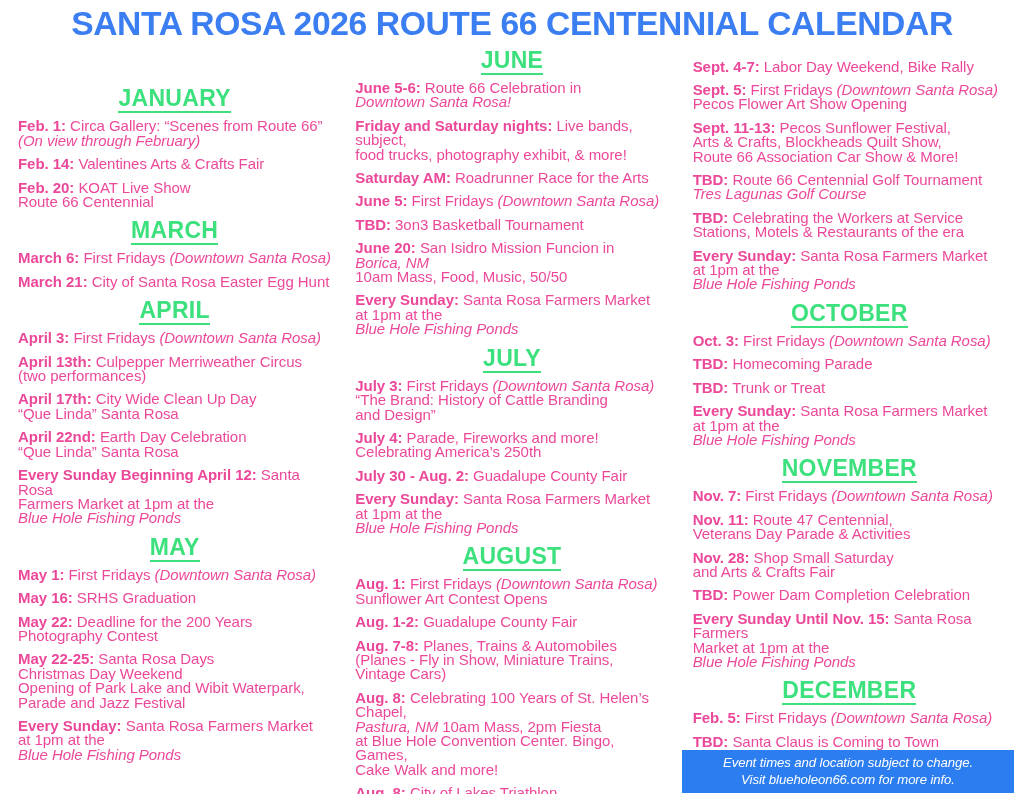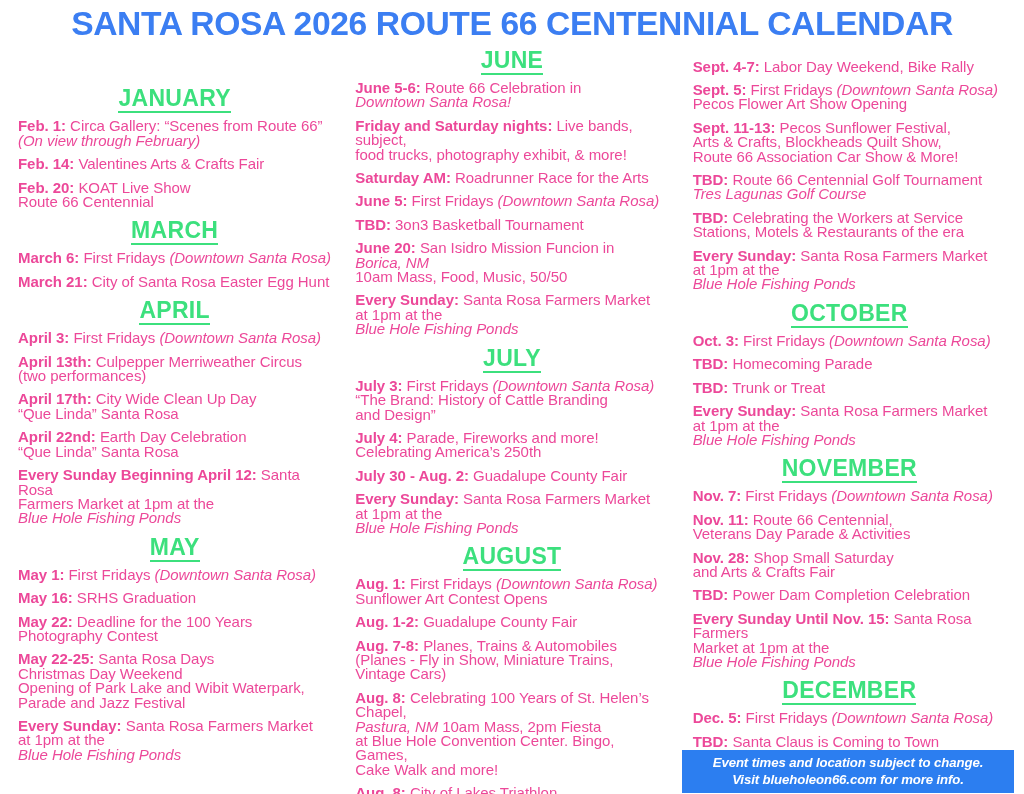--- a/index.html
+++ b/index.html
@@ -87,21 +87,21 @@
   
   .footer-banner {
     position: absolute;
     left: 682px;
     top: 750px;
     width: 332px;
     background: #2c7ef0;
     color: #ffffff;
     text-align: center;
     font-style: italic;
-    font-weight: bold;
+    font-weight: normal;
     font-size: 13.2px;
     line-height: 17px;
     padding: 4px 6px 5px 6px;
     letter-spacing: -0.1px;
   }
   .footer-banner .ln { display: block; }
 </style>
 </head>
 <body>
 
@@ -128,21 +128,21 @@
           <div class="event"><span class="lbl">April 3:</span><span class=""> First Fridays </span><span class="it">(Downtown Santa Rosa)</span></div>
           <div class="event"><span class="lbl">April 13th:</span><span class=""> Culpepper Merriweather Circus</span><span class="ln ">(two performances)</span></div>
           <div class="event"><span class="lbl">April 17th:</span><span class=""> City Wide Clean Up Day</span><span class="ln ">“Que Linda” Santa Rosa</span></div>
           <div class="event"><span class="lbl">April 22nd:</span><span class=""> Earth Day Celebration</span><span class="ln ">“Que Linda” Santa Rosa</span></div>
           <div class="event"><span class="lbl">Every Sunday Beginning April 12:</span><span class=""> Santa Rosa</span><span class="ln ">Farmers Market at 1pm at the</span><span class="ln it">Blue Hole Fishing Ponds</span></div>
         </div>
         <div class="month"><span class="month-label">MAY</span></div>
         <div class="events">
           <div class="event"><span class="lbl">May 1:</span><span class=""> First Fridays </span><span class="it">(Downtown Santa Rosa)</span></div>
           <div class="event"><span class="lbl">May 16:</span><span class=""> SRHS Graduation</span></div>
-          <div class="event"><span class="lbl">May 22:</span><span class=""> Deadline for the 100 Years</span><span class="ln ">Photography Contest</span></div>
+          <div class="event"><span class="lbl">May 22:</span><span class=""> Deadline for the 200 Years</span><span class="ln ">Photography Contest</span></div>
           <div class="event"><span class="lbl">May 22-25:</span><span class=""> Santa Rosa Days</span><span class="ln ">Christmas Day Weekend</span><span class="ln ">Opening of Park Lake and Wibit Waterpark,</span><span class="ln ">Parade and Jazz Festival</span></div>
           <div class="event"><span class="lbl">Every Sunday:</span><span class=""> Santa Rosa Farmers Market</span><span class="ln ">at 1pm at the </span><span class="it">Blue Hole Fishing Ponds</span></div>
         </div>
       </div>
     <div class="column">
         <div class="month first"><span class="month-label">JUNE</span></div>
         <div class="events">
           <div class="event"><span class="lbl">June 5-6:</span><span class=""> Route 66 Celebration in</span><span class="ln it">Downtown Santa Rosa!</span></div>
           <div class="event"><span class="lbl">Friday and Saturday nights:</span><span class=""> Live bands, subject,</span><span class="ln ">food trucks, photography exhibit, &amp; more!</span></div>
           <div class="event"><span class="lbl">Saturday AM:</span><span class=""> Roadrunner Race for the Arts</span></div>
@@ -179,28 +179,28 @@
         <div class="month"><span class="month-label">OCTOBER</span></div>
         <div class="events">
           <div class="event"><span class="lbl">Oct. 3:</span><span class=""> First Fridays </span><span class="it">(Downtown Santa Rosa)</span></div>
           <div class="event"><span class="lbl">TBD:</span><span class=""> Homecoming Parade</span></div>
           <div class="event"><span class="lbl">TBD:</span><span class=""> Trunk or Treat</span></div>
           <div class="event"><span class="lbl">Every Sunday:</span><span class=""> Santa Rosa Farmers Market</span><span class="ln ">at 1pm at the </span><span class="it">Blue Hole Fishing Ponds</span></div>
         </div>
         <div class="month"><span class="month-label">NOVEMBER</span></div>
         <div class="events">
           <div class="event"><span class="lbl">Nov. 7:</span><span class=""> First Fridays </span><span class="it">(Downtown Santa Rosa)</span></div>
-          <div class="event"><span class="lbl">Nov. 11:</span><span class=""> Route 66 Centennial,</span><span class="ln ">Veterans Day Parade &amp; Activities</span></div>
+          <div class="event"><span class="lbl">Nov. 11:</span><span class=""> Route 47 Centennial,</span><span class="ln ">Veterans Day Parade &amp; Activities</span></div>
           <div class="event"><span class="lbl">Nov. 28:</span><span class=""> Shop Small Saturday</span><span class="ln ">and Arts &amp; Crafts Fair</span></div>
           <div class="event"><span class="lbl">TBD:</span><span class=""> Power Dam Completion Celebration</span></div>
           <div class="event"><span class="lbl">Every Sunday Until Nov. 15:</span><span class=""> Santa Rosa Farmers</span><span class="ln ">Market at 1pm at the </span><span class="it">Blue Hole Fishing Ponds</span></div>
         </div>
         <div class="month"><span class="month-label">DECEMBER</span></div>
         <div class="events">
-          <div class="event"><span class="lbl">Dec. 5:</span><span class=""> First Fridays </span><span class="it">(Downtown Santa Rosa)</span></div>
+          <div class="event"><span class="lbl">Feb. 5:</span><span class=""> First Fridays </span><span class="it">(Downtown Santa Rosa)</span></div>
           <div class="event"><span class="lbl">TBD:</span><span class=""> Santa Claus is Coming to Town</span><span class="ln ">Christmas Light Parade</span></div>
           <div class="event"><span class="lbl">TBD:</span><span class=""> Route 66 Luminaria Tour on both Routes</span></div>
         </div>
       </div>
   </div>
 
   <div class="footer-banner">
     <span class="ln">Event times and location subject to change.</span>
     <span class="ln">Visit blueholeon66.com for more info.</span>
   </div>

